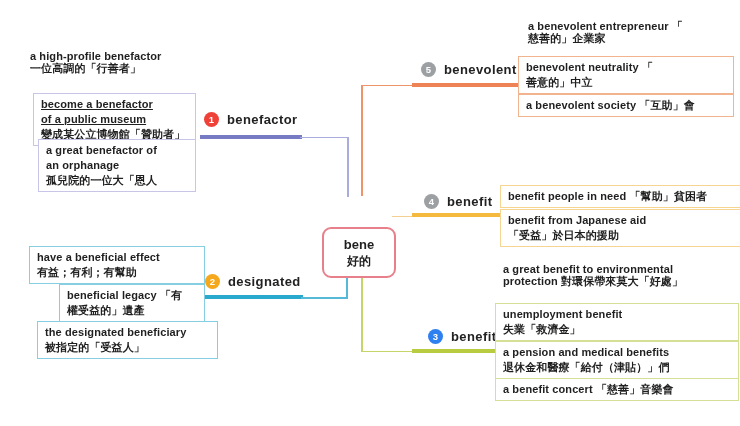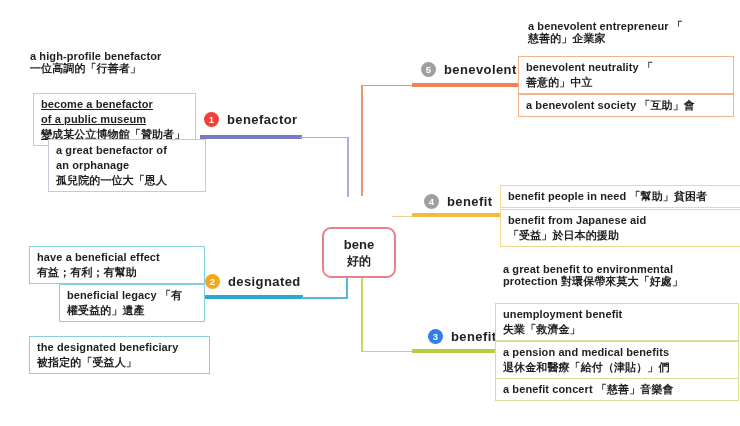--- a/index.html
+++ b/index.html
@@ -95,29 +95,29 @@
   <div class="branch-label" style="left:428px;top:329px;">
     <span class="badge badge3">3</span>
     <span class="branch-text">benefit</span>
   </div>
 
   <div class="cell free" style="left:30px;top:50px;width:175px;">a high-profile benefactor
 一位高調的「行善者」</div>
   <div class="cell boxed bb1" style="left:33px;top:93px;width:147px;text-decoration:underline;">become a benefactor
 of a public museum
 變成某公立博物館「贊助者」</div>
-  <div class="cell boxed bb1" style="left:48px;top:138.5px;width:142px;">a great benefactor of
+  <div class="cell boxed bb1" style="left:38px;top:138.5px;width:142px;">a great benefactor of
 an orphanage
 孤兒院的一位大「恩人</div>
 
   <div class="cell boxed bb2" style="left:29px;top:246px;width:160px;">have a beneficial effect
 有益；有利；有幫助</div>
   <div class="cell boxed bb2" style="left:59px;top:283.5px;width:130px;">beneficial legacy 「有
 權受益的」遺產</div>
-  <div class="cell boxed bb2" style="left:29px;top:321px;width:165px;margin-top:15px;">the designated beneficiary
+  <div class="cell boxed bb2" style="left:37px;top:321px;width:165px;">the designated beneficiary
 被指定的「受益人」</div>
 
   <div class="cell free" style="left:528px;top:20px;width:200px;">a benevolent entrepreneur 「
 慈善的」企業家</div>
   <div class="cell boxed bb5" style="left:518px;top:94px;width:200px;">a benevolent society 「互助」會</div>
   <div class="cell boxed bb5" style="left:518px;top:56px;width:200px;">benevolent neutrality 「
 善意的」中立</div>
 
   <div class="cell boxed bb4" style="left:500px;top:185px;width:226px;">benefit people in need 「幫助」貧困者</div>
   <div class="cell boxed bb4" style="left:500px;top:208.5px;width:226px;">benefit from Japanese aid

